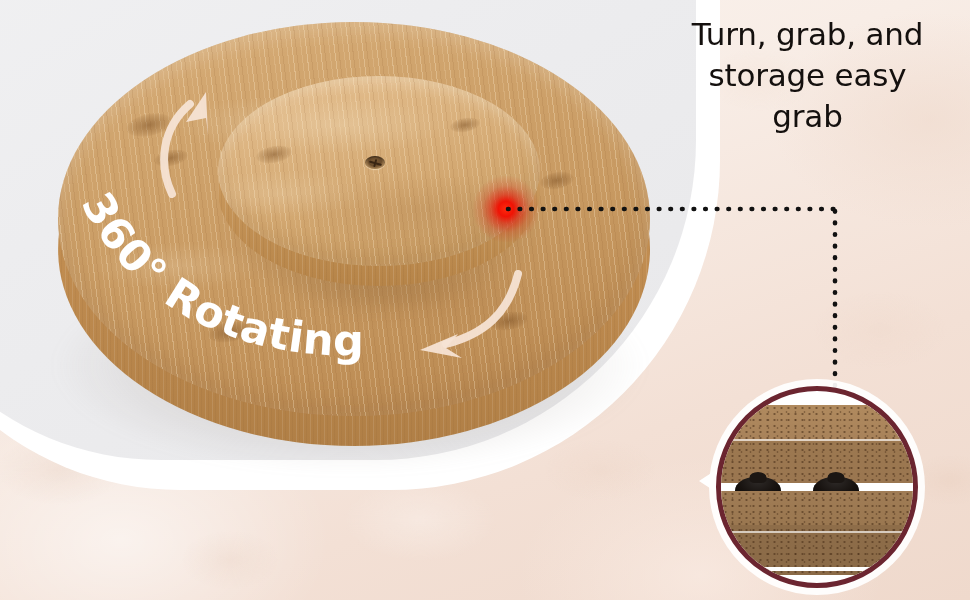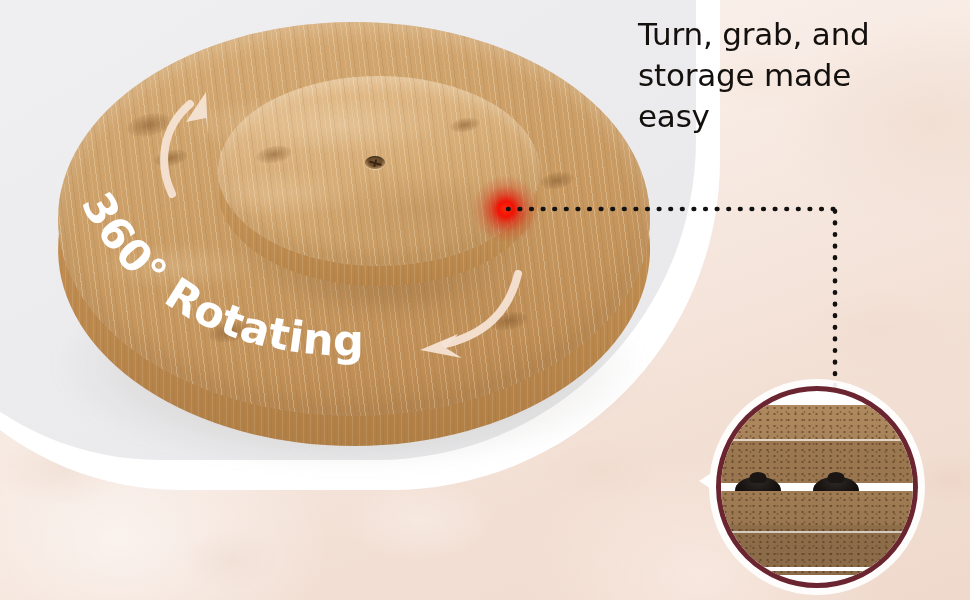--- a/index.html
+++ b/index.html
@@ -134,21 +134,22 @@
   .screw::after{left:3.5px;top:50%;width:13px;height:1.6px;transform:translateY(-50%) rotate(16deg);}
 
   
   .arrow{position:absolute;}
 
   
   .arc-text{position:absolute;left:60px;top:160px;width:430px;height:250px;}
 
   
   .headline{
-    position:absolute;left:638px;top:14px;width:305px;
+    position:absolute;left:655px;top:14px;width:305px;
+    text-align:center;
     font-family:"DejaVu Sans", sans-serif;
     font-size:31px;line-height:1.32;font-weight:400;
     letter-spacing:-.2px;color:#14100E;
   }
 
   
   .leader{position:absolute;left:0;top:0;width:970px;height:600px;pointer-events:none;}
   .glow{
     position:absolute;left:472px;top:176px;width:68px;height:66px;
     background:radial-gradient(circle at 50% 50%, #FF2A0E 0%, #F01305 16%, rgba(226,24,8,.62) 30%, rgba(214,30,10,.22) 50%, rgba(200,40,16,0) 72%);
@@ -265,22 +266,22 @@
   </svg>
 
   <div class="glow"></div>
   <svg class="leader">
     <line x1="508" y1="209" x2="835" y2="209" stroke="#111111" stroke-width="4.6" stroke-linecap="round" stroke-dasharray="0.6 11"></line>
     <line x1="835" y1="211" x2="835" y2="390" stroke="#111111" stroke-width="4.6" stroke-linecap="round" stroke-dasharray="0.6 11"></line>
   </svg>
 
   <div class="headline">
     <div>Turn, grab, and</div>
-    <div>storage made</div>
-    <div>easy</div>
+    <div>storage easy</div>
+    <div>grab</div>
   </div>
 
   <div class="co-pointer"></div>
   <div class="callout">
     <div class="co-slab co-upper">
       <div class="co-speck"></div>
     </div>
     <div class="co-line" style="top:48px;"></div>
     <div class="co-gap"></div>
     <div class="co-foot" style="left:14px;"></div>

